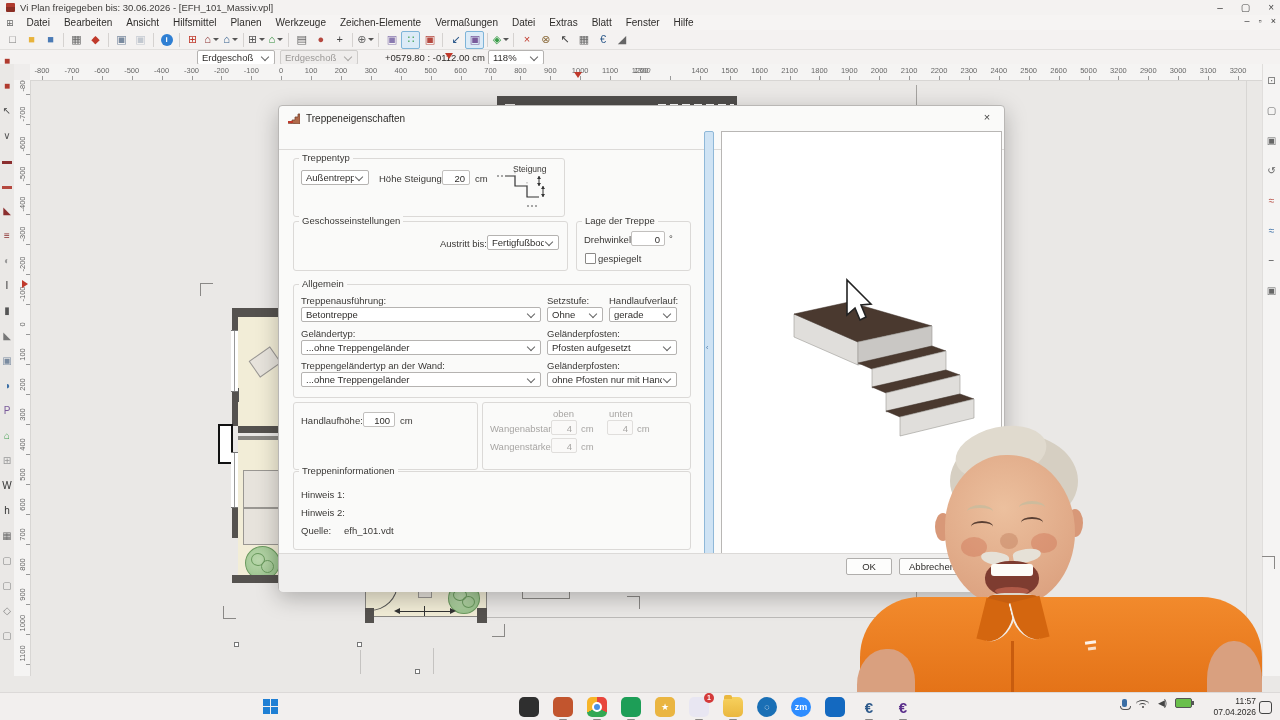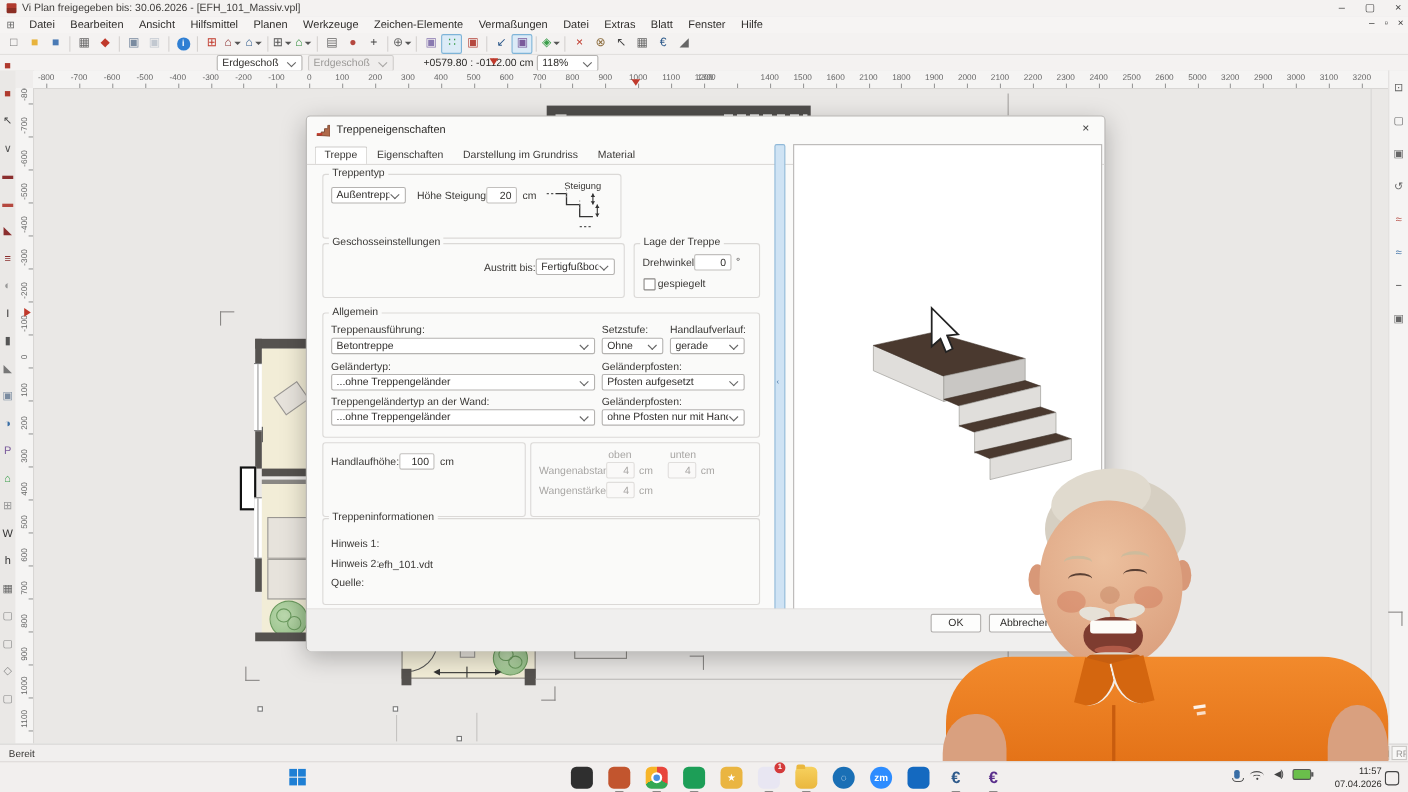--- a/index.html
+++ b/index.html
@@ -591,26 +591,20 @@
 
   <div id="dialog">
     <div id="dlg-title">
       <svg width="13" height="12" style="margin-left:8px;" viewBox="0 0 13 12">
         <path d="M1,11 h4 v-3 h3 v-3 h3 v-3 h2 v10 z" fill="#b06a4a" stroke="#7a4530" stroke-width="0.8"></path>
         <rect x="1" y="9" width="5" height="2" fill="#c0392b"></rect>
       </svg>
       <span class="t">Treppeneigenschaften</span>
       <span id="dlg-close">×</span>
     </div>
-    <div class="tabs">
-      <span class="tab active">Treppe</span>
-      <span class="tab">Eigenschaften</span>
-      <span class="tab">Darstellung im Grundriss</span>
-      <span class="tab">Material</span>
-    </div>
     <div id="tabline"></div>
 
     <div class="group" style="left:14px;top:52px;width:270px;height:57px;"></div>
     <span class="legend" style="left:20px;top:46px;">Treppentyp</span>
     <div class="combo" style="left:22px;top:64px;width:68px;">
       <span class="val">Außentreppe</span>
         <span class="caret"></span>
     </div>
     <span class="lbl" style="left:100px;top:67px;">Höhe Steigung:</span>
     <input class="inp" style="left: 163px; top: 64px; width: 28px;" value="20">
@@ -694,21 +688,21 @@
     <span class="lbl dim" style="left:358px;top:317px;">cm</span>
     <span class="lbl dim" style="left:211px;top:335px;">Wangenstärke:</span>
     <input class="inp dim" style="left: 272px; top: 332px; width: 26px;" value="4">
     <span class="lbl dim" style="left:302px;top:335px;">cm</span>
 
     <div class="group" style="left:14px;top:365px;width:396px;height:77px;"></div>
     <span class="legend" style="left:20px;top:359px;">Treppeninformationen</span>
     <span class="lbl" style="left:22px;top:383px;">Hinweis 1:</span>
     <span class="lbl" style="left:22px;top:401px;">Hinweis 2:</span>
     <span class="lbl" style="left:22px;top:419px;">Quelle:</span>
-    <span class="lbl" style="left:65px;top:402px;">efh_101.vdt</span>
+    <span class="lbl" style="left:65px;top:419px;">efh_101.vdt</span>
 
     <div class="splitter">
         <span>‹</span>
       </div>
     <div id="preview">
       <svg width="279" height="423" viewBox="0 0 279 423">
         <polygon class="step-front" points="72,182 72,205 136,233 136,210"></polygon>
         <polygon class="step-top" points="72,182 127,170 210,194 136,210"></polygon>
         <polygon class="step-side" points="136,210 210,194 210,214 136,233"></polygon>
         <polygon class="step-top" points="136,231 210,214 224,219 150,237"></polygon>
@@ -750,27 +744,20 @@
     <div style="left:132px;top:170px;width:52px;height:12px;background:#c65e10;border-radius:6px;"></div>
     <div style="left:126px;top:176px;width:30px;height:42px;background:#d4660f;border-right:2px solid #f3ede6;border-radius:0 0 70% 0;transform:rotate(14deg);"></div>
     <div style="left:158px;top:174px;width:30px;height:42px;background:#d4660f;border-left:2px solid #f3ede6;border-radius:0 0 0 70%;transform:rotate(-14deg);"></div>
     <div style="left:156px;top:216px;width:3px;height:70px;background:#c85c0e;"></div>
     <div style="left:230px;top:216px;width:11px;height:3px;background:rgba(255,255,255,.9);transform:rotate(-8deg);"></div>
     <div style="left:233px;top:222px;width:8px;height:3px;background:rgba(255,255,255,.75);transform:rotate(-8deg);"></div>
     <div style="left:2px;top:224px;width:58px;height:71px;border-radius:50% 45% 0 0;background:#d9a07f;"></div>
     <div style="left:352px;top:216px;width:55px;height:79px;border-radius:48% 50% 0 0;background:#d9a07f;"></div>
   </div>
 
-  <div id="statusbar">
-    <span class="abs" style="left:8px;top:3px;">Bereit</span>
-    <div class="stbox" style="left:1098px;width:120px;">tto 146.16 qm : 104.79 qm</div>
-    <div class="stbox" style="left:1221px;width:17px;text-align:center;color:#9a9896;">UF</div>
-    <div class="stbox" style="left:1240px;width:23px;text-align:center;font-weight:bold;background:#e6e4e2;">NUM</div>
-    <div class="stbox" style="left:1265px;width:14px;text-align:center;color:#9a9896;">RF</div>
-  </div>
 
   <div id="taskbar">
     <div id="start">
         <i></i>
         <i></i>
         <i></i>
         <i></i>
       </div>
     <div id="tbicons">
         <span class="tbi">

